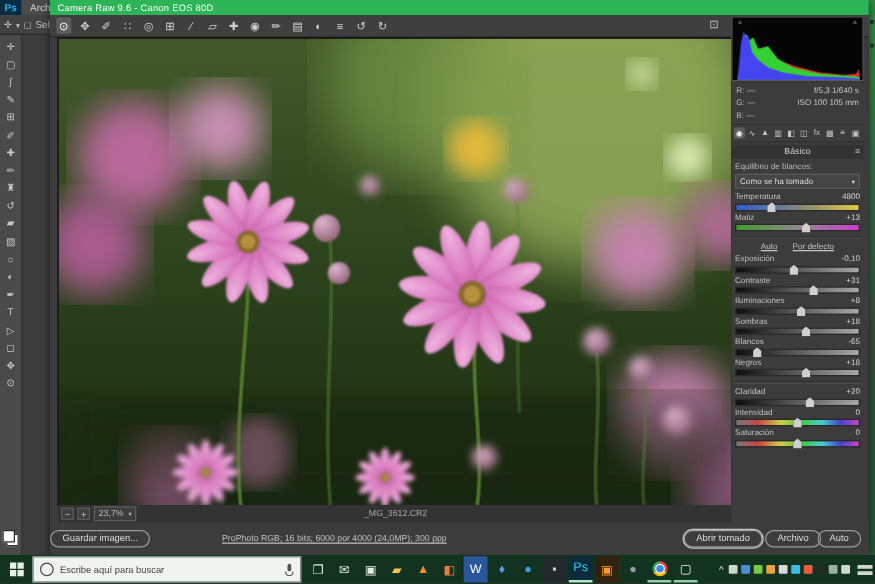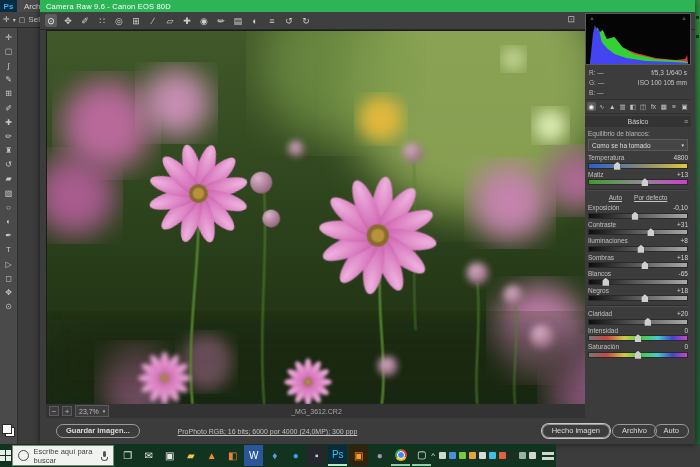--- a/index.html
+++ b/index.html
@@ -92,21 +92,21 @@
   .strack.tint{background:linear-gradient(90deg,#3f9b2e,#8a8a8a 50%,#cf3ecf);}
   .strack.rainbow{background:linear-gradient(90deg,#777,#c44 18%,#cc4 36%,#4c4 54%,#4cc 70%,#44c 85%,#c4c);}
   .shandle{position:absolute;top:-2px;width:7px;height:8px;background:#cfcfcf;
            transform:translateX(-50%);clip-path:polygon(50% 0,100% 38%,100% 100%,0 100%,0 38%);
            box-shadow:0 0 1px #000;}
   .hr{border-top:1px solid #2d2d2d;border-bottom:1px solid #4b4b4b;margin:4px 2px 1px 2px;}
   .autorow{display:flex;justify-content:center;gap:12px;padding:2px 0 1px 0;}
   .autorow span{text-decoration:underline;color:#c4c4c4;}
 
   
-  .taskbar{position:absolute;left:0;top:444px;width:556px;height:23px;background:#123320;
+  .taskbar{position:absolute;left:0;top:444px;width:700px;height:23px;background:#123320;
            display:flex;align-items:center;}
   .startbtn{width:26px;height:23px;display:flex;align-items:center;justify-content:center;}
   .winlogo{display:grid;grid-template-columns:5px 5px;grid-template-rows:5px 5px;gap:1px;}
   .winlogo i{background:#e8efe8;}
   .searchbox{width:215px;height:21px;background:#f1f3f1;border:1px solid #7a8a7a;display:flex;
              align-items:center;gap:5px;padding:0 5px;box-sizing:border-box;}
   .cortana-ring{width:9px;height:9px;border:1.5px solid #4a4a4a;border-radius:50%;}
   .search-text{flex:1;font-size:7.5px;color:#3f3f3f;}
   .mic{width:7px;height:10px;position:relative;}
   .mic b{position:absolute;left:2px;top:0;width:3px;height:6px;background:#555;border-radius:2px;}
@@ -298,23 +298,23 @@
       <span class="zbtn">−</span>
       <span class="zbtn">+</span>
       <span class="zpct">
         <span>23,7%</span>
         <span style="font-size:5px;">▾</span>
       </span>
       <span class="fname">_MG_3612.CR2</span>
     </div>
 
     <div class="acr-footer">
-      <button class="pill" style="left:16px;font-weight:bold;">Guardar imagen...</button>
+      <button class="pill" style="left:0;">Guardar imagen...</button>
       <span class="wf-link">ProPhoto RGB; 16 bits; 6000 por 4000 (24,0MP); 300 ppp</span>
-      <button class="pill primary" style="right:85px;">Hecho imagen</button>
+      <button class="pill primary" style="right:85px;">Abrir tomado</button>
       <button class="pill" style="right:38px;">Archivo</button>
       <button class="pill" style="right:6px;">Auto</button>
     </div>
 
     <div class="panel">
       <div class="hist">
         <span class="clip l">▲</span>
         <span class="clip r">▲</span>
         <svg viewBox="0 0 104 42" preserveAspectRatio="none">
           <g style="mix-blend-mode:screen">

